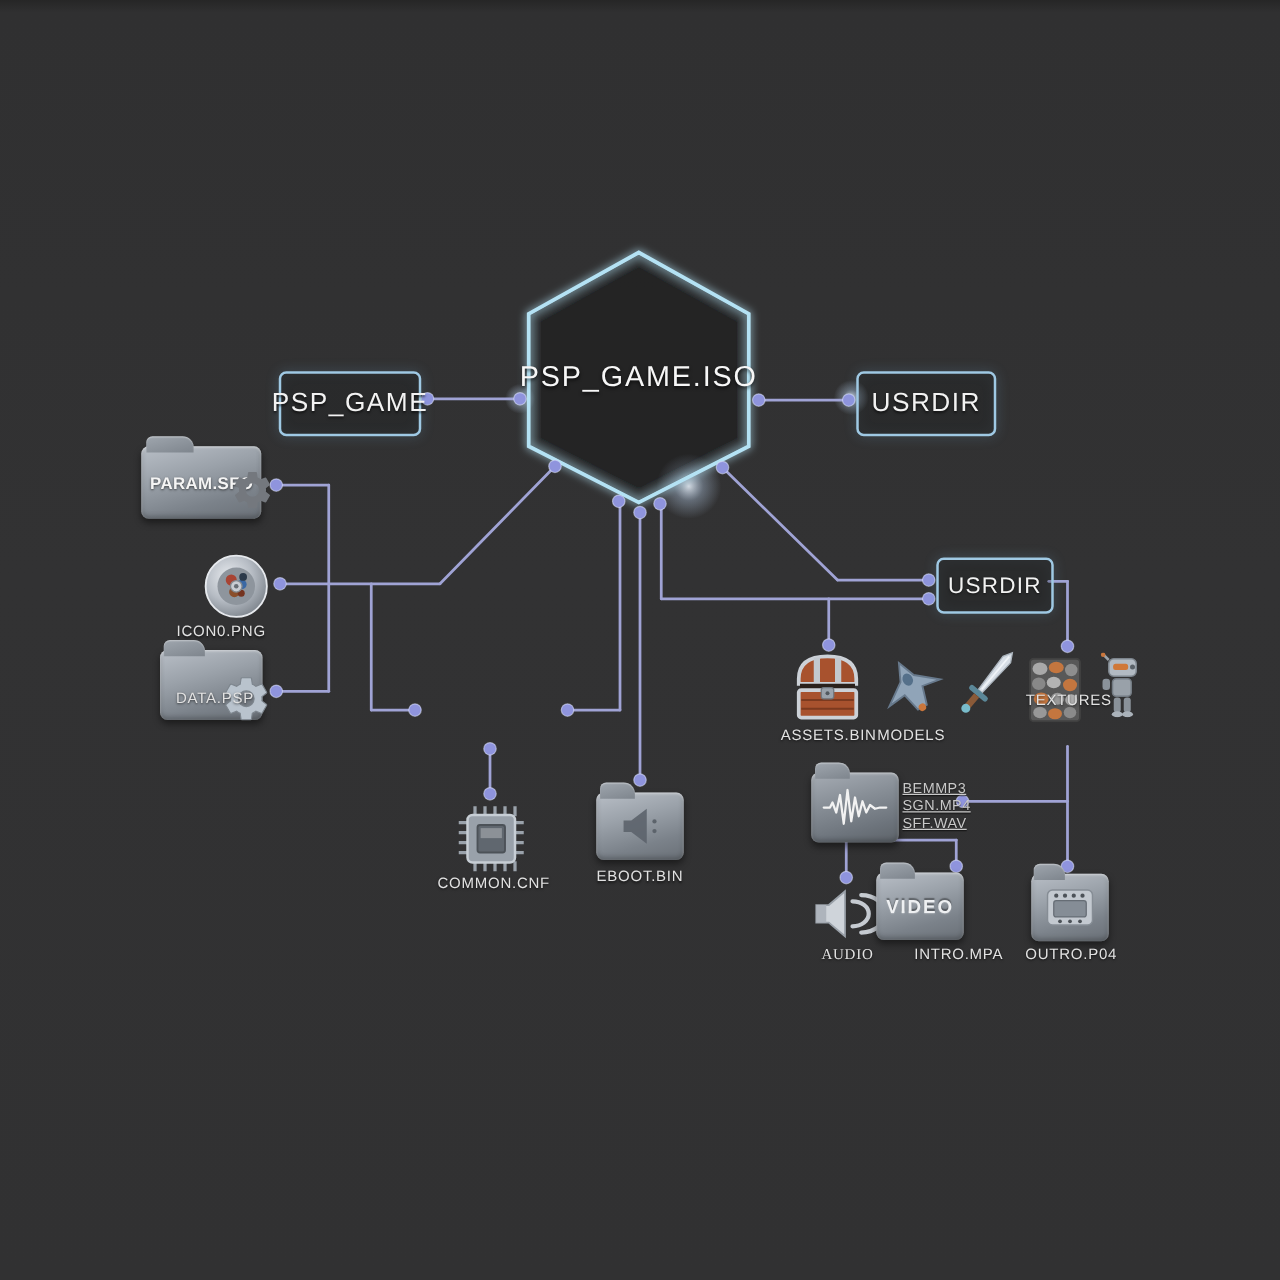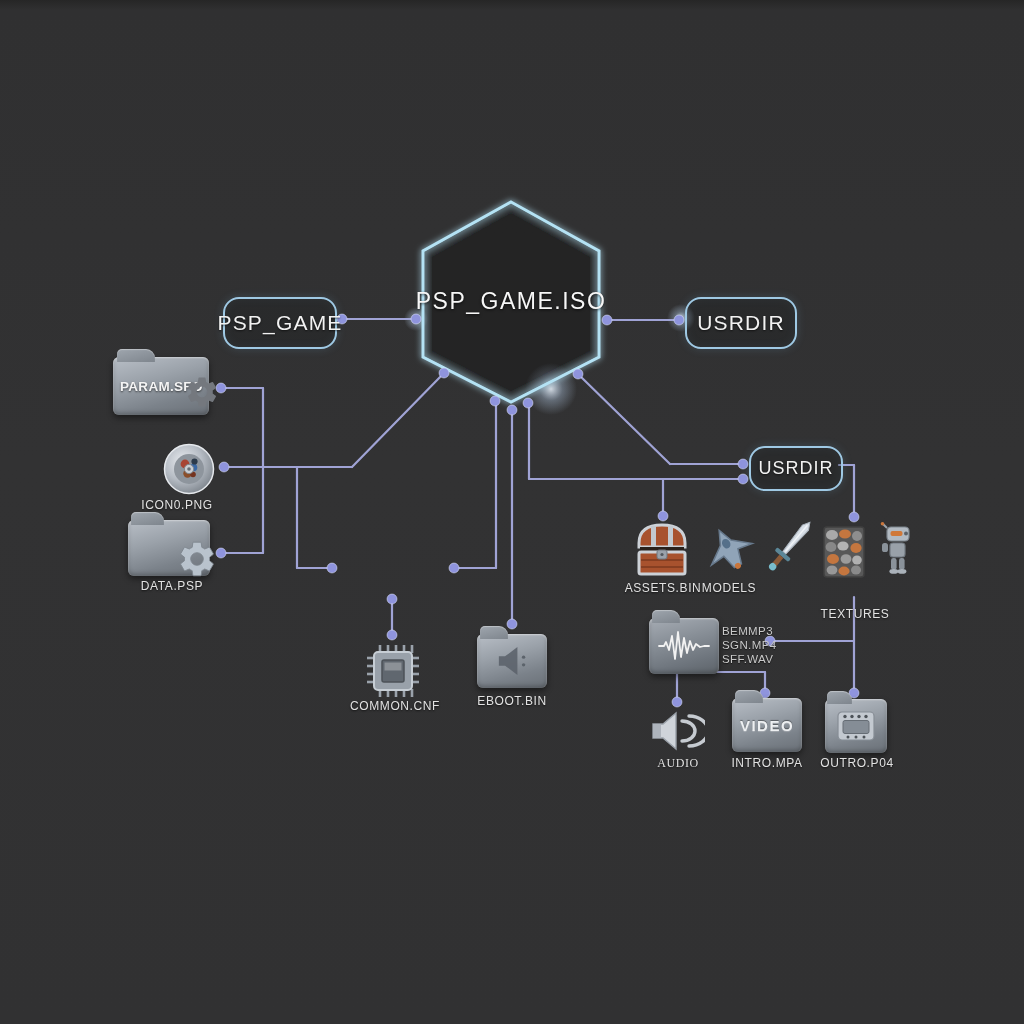--- a/index.html
+++ b/index.html
@@ -8,21 +8,21 @@
     background:linear-gradient(180deg,#262626 0px,#303031 10px,#323233 45%,#313132 100%);
     font-family:"Liberation Sans", sans-serif;
     -webkit-font-smoothing:antialiased;
   }
   .abs{position:absolute;}
   svg.layer{position:absolute;left:0;top:0;width:1024px;height:1024px;}
 
   
   .nodebox{
     position:absolute;display:flex;align-items:center;justify-content:center;
-    border:2px solid #9fc9e4;border-radius:16px;
+    border:2px solid #9fc9e4;border-radius:6px;
     background:rgba(20,22,24,.25);
     color:#f2f2f2;font-size:21px;letter-spacing:1.2px;font-weight:500;
     box-shadow:0 0 10px rgba(130,190,230,.18), inset 0 0 12px rgba(130,190,230,.05);
     text-shadow:0 1px 2px rgba(0,0,0,.6);
   }
   .nodebox.teal{border-color:#a5d8d4;}
   .nodebox.small{font-size:18px;letter-spacing:1px;}
 
   
   .hexlabel{
@@ -183,21 +183,21 @@
     <circle cx="30" cy="31.5" r="2.8" fill="#74331f"></circle>
     <circle cx="26" cy="26" r="4.6" fill="#c9cdd3" stroke="#83898f" stroke-width="1"></circle>
     <circle cx="26" cy="26" r="1.8" fill="#686e75"></circle>
   </svg>
   <div class="filelabel" style="left:112px;top:498px;">ICON0.PNG</div>
 
   <div class="folder" style="left:128px;top:520px;width:82px;height:56px;"></div>
   <svg class="abs" style="left:176px;top:538px;" width="42" height="42" viewBox="0 0 24 24">
     <path fill="#b9c3cd" stroke="#7d858d" stroke-width=".5" d="M19.14 12.94c.04-.3.06-.61.06-.94 0-.32-.02-.64-.07-.94l2.03-1.58a.49.49 0 0 0 .12-.61l-1.92-3.32a.49.49 0 0 0-.59-.22l-2.39.96c-.5-.38-1.03-.7-1.62-.94l-.36-2.54a.48.48 0 0 0-.48-.41h-3.84c-.24 0-.43.17-.47.41l-.36 2.54c-.59.24-1.13.57-1.62.94l-2.39-.96a.49.49 0 0 0-.59.22L2.74 8.87c-.12.21-.08.47.12.61l2.03 1.58c-.05.3-.09.63-.09.94s.02.64.07.94l-2.03 1.58a.49.49 0 0 0-.12.61l1.92 3.32c.12.22.37.29.59.22l2.39-.96c.5.38 1.03.7 1.62.94l.36 2.54c.05.24.24.41.48.41h3.84c.24 0 .44-.17.47-.41l.36-2.54c.59-.24 1.13-.56 1.62-.94l2.39.96c.22.08.47 0 .59-.22l1.92-3.32a.49.49 0 0 0-.12-.61l-2.01-1.58zM12 15.6A3.6 3.6 0 1 1 12 8.4a3.6 3.6 0 0 1 0 7.2z"></path>
   </svg>
-  <div class="filelabel" style="left:107px;top:579px;">DATA.PSP</div>
+  <div class="filelabel" style="left:107px;top:551px;">DATA.PSP</div>
 
   <svg class="abs" style="left:366px;top:644px;" width="54" height="54" viewBox="0 0 54 54">
     <g stroke="#9aa2ab" stroke-width="2.6">
       <line x1="14" y1="1" x2="14" y2="9"></line>
         <line x1="22" y1="1" x2="22" y2="9"></line>
         <line x1="30" y1="1" x2="30" y2="9"></line>
         <line x1="38" y1="1" x2="38" y2="9"></line>
         <line x1="46" y1="1" x2="46" y2="9"></line>
       <line x1="14" y1="45" x2="14" y2="53"></line>
         <line x1="22" y1="45" x2="22" y2="53"></line>
@@ -270,21 +270,21 @@
     <ellipse cx="8" cy="21" rx="5.4" ry="5" fill="#888888"></ellipse>
     <ellipse cx="20" cy="20" rx="5.6" ry="4.6" fill="#b3b3b3"></ellipse>
     <ellipse cx="33" cy="22" rx="5.6" ry="5" fill="#c4763f"></ellipse>
     <ellipse cx="10" cy="33" rx="6" ry="5" fill="#c4763f"></ellipse>
     <ellipse cx="23" cy="33" rx="5.4" ry="4.8" fill="#9b9b9b"></ellipse>
     <ellipse cx="34" cy="34" rx="4.8" ry="4.6" fill="#b0b0b0"></ellipse>
     <ellipse cx="9" cy="44" rx="5.4" ry="4.6" fill="#989898"></ellipse>
     <ellipse cx="21" cy="45" rx="5.6" ry="4.4" fill="#c4763f"></ellipse>
     <ellipse cx="33" cy="44" rx="5" ry="4.6" fill="#8a8a8a"></ellipse>
   </svg>
-  <div class="filelabel" style="left:790px;top:607px;">TEXTURES</div>
+  <div class="filelabel" style="left:790px;top:553px;">TEXTURES</div>
 
   <svg class="abs" style="left:875px;top:522px;" width="40" height="52" viewBox="0 0 40 52">
     <line x1="12" y1="6" x2="8" y2="2" stroke="#9aa2aa" stroke-width="2"></line>
     <circle cx="7.5" cy="1.8" r="1.8" fill="#c9763c"></circle>
     <rect x="12" y="5" width="22" height="14" rx="4" fill="#b2bac2" stroke="#7d858d" stroke-width="1.2"></rect>
     <rect x="15.5" y="9" width="12" height="5" rx="2" fill="#d07838"></rect>
     <circle cx="31" cy="11.5" r="2" fill="#5a6168"></circle>
     <rect x="15" y="21" width="15" height="14" rx="3" fill="#99a1a9" stroke="#737b83" stroke-width="1.2"></rect>
     <rect x="7" y="21" width="6" height="9" rx="2.6" fill="#8a929a"></rect>
     <rect x="16" y="36" width="5.6" height="12" rx="2.4" fill="#8a929a"></rect>
@@ -293,35 +293,35 @@
     <ellipse cx="27" cy="49.4" rx="4.4" ry="2.4" fill="#aab2ba"></ellipse>
   </svg>
 
   <div class="folder dark" style="left:649px;top:618px;width:70px;height:56px;">
     <div class="inner">
       <svg width="56" height="40" viewBox="0 0 56 40">
         <polyline points="3,20 8,20 10,16 13,24 16,10 19,33 22,6 25,31 28,12 31,27 34,15 37,24 40,18 44,21 48,20 53,20" fill="none" stroke="#f2f2f2" stroke-width="1.8" stroke-linejoin="round" stroke-linecap="round"></polyline>
       </svg>
     </div>
   </div>
-  <div class="audiolist" style="left:722px;top:625px;">
+  <div class="audiolist" style="left:722px;top:625px;text-decoration:underline;">
     <div>BEMMP3</div>
     <div>SGN.MP4</div>
     <div>SFF.WAV</div>
   </div>
 
   <svg class="abs" style="left:649px;top:708px;" width="56" height="46" viewBox="0 0 56 46">
     <polygon points="4,16 14,16 27,5 27,41 14,30 4,30" fill="#cfd4da" stroke="#9aa1a9" stroke-width="1.4"></polygon>
     <rect x="4" y="16" width="8" height="14" fill="#aeb4bc"></rect>
     <path d="M33 13 a13 10 0 0 1 0 20" fill="none" stroke="#c6cbd1" stroke-width="3.4" stroke-linecap="round"></path>
     <path d="M40 8 a19 15 0 0 1 0 30" fill="none" stroke="#c6cbd1" stroke-width="3.4" stroke-linecap="round"></path>
   </svg>
   <div class="filelabel" style="left:613px;top:756px;font-family:Liberation Serif, serif;">AUDIO</div>
 
-  <div class="folder" style="left:732px;top:698px;width:70px;height:54px;">
+  <div class="folder" style="left:701px;top:698px;width:70px;height:54px;">
     <div class="inner">
       <span class="videotext">VIDEO</span>
     </div>
   </div>
   <div class="filelabel" style="left:702px;top:756px;">INTRO.MPA</div>
 
   <div class="folder" style="left:825px;top:699px;width:62px;height:54px;">
     <div class="inner">
       <svg width="38" height="30" viewBox="0 0 38 30">
         <rect x="1" y="1" width="36" height="28" rx="4" fill="#c3c9d0" stroke="#868d95" stroke-width="1.2"></rect>

